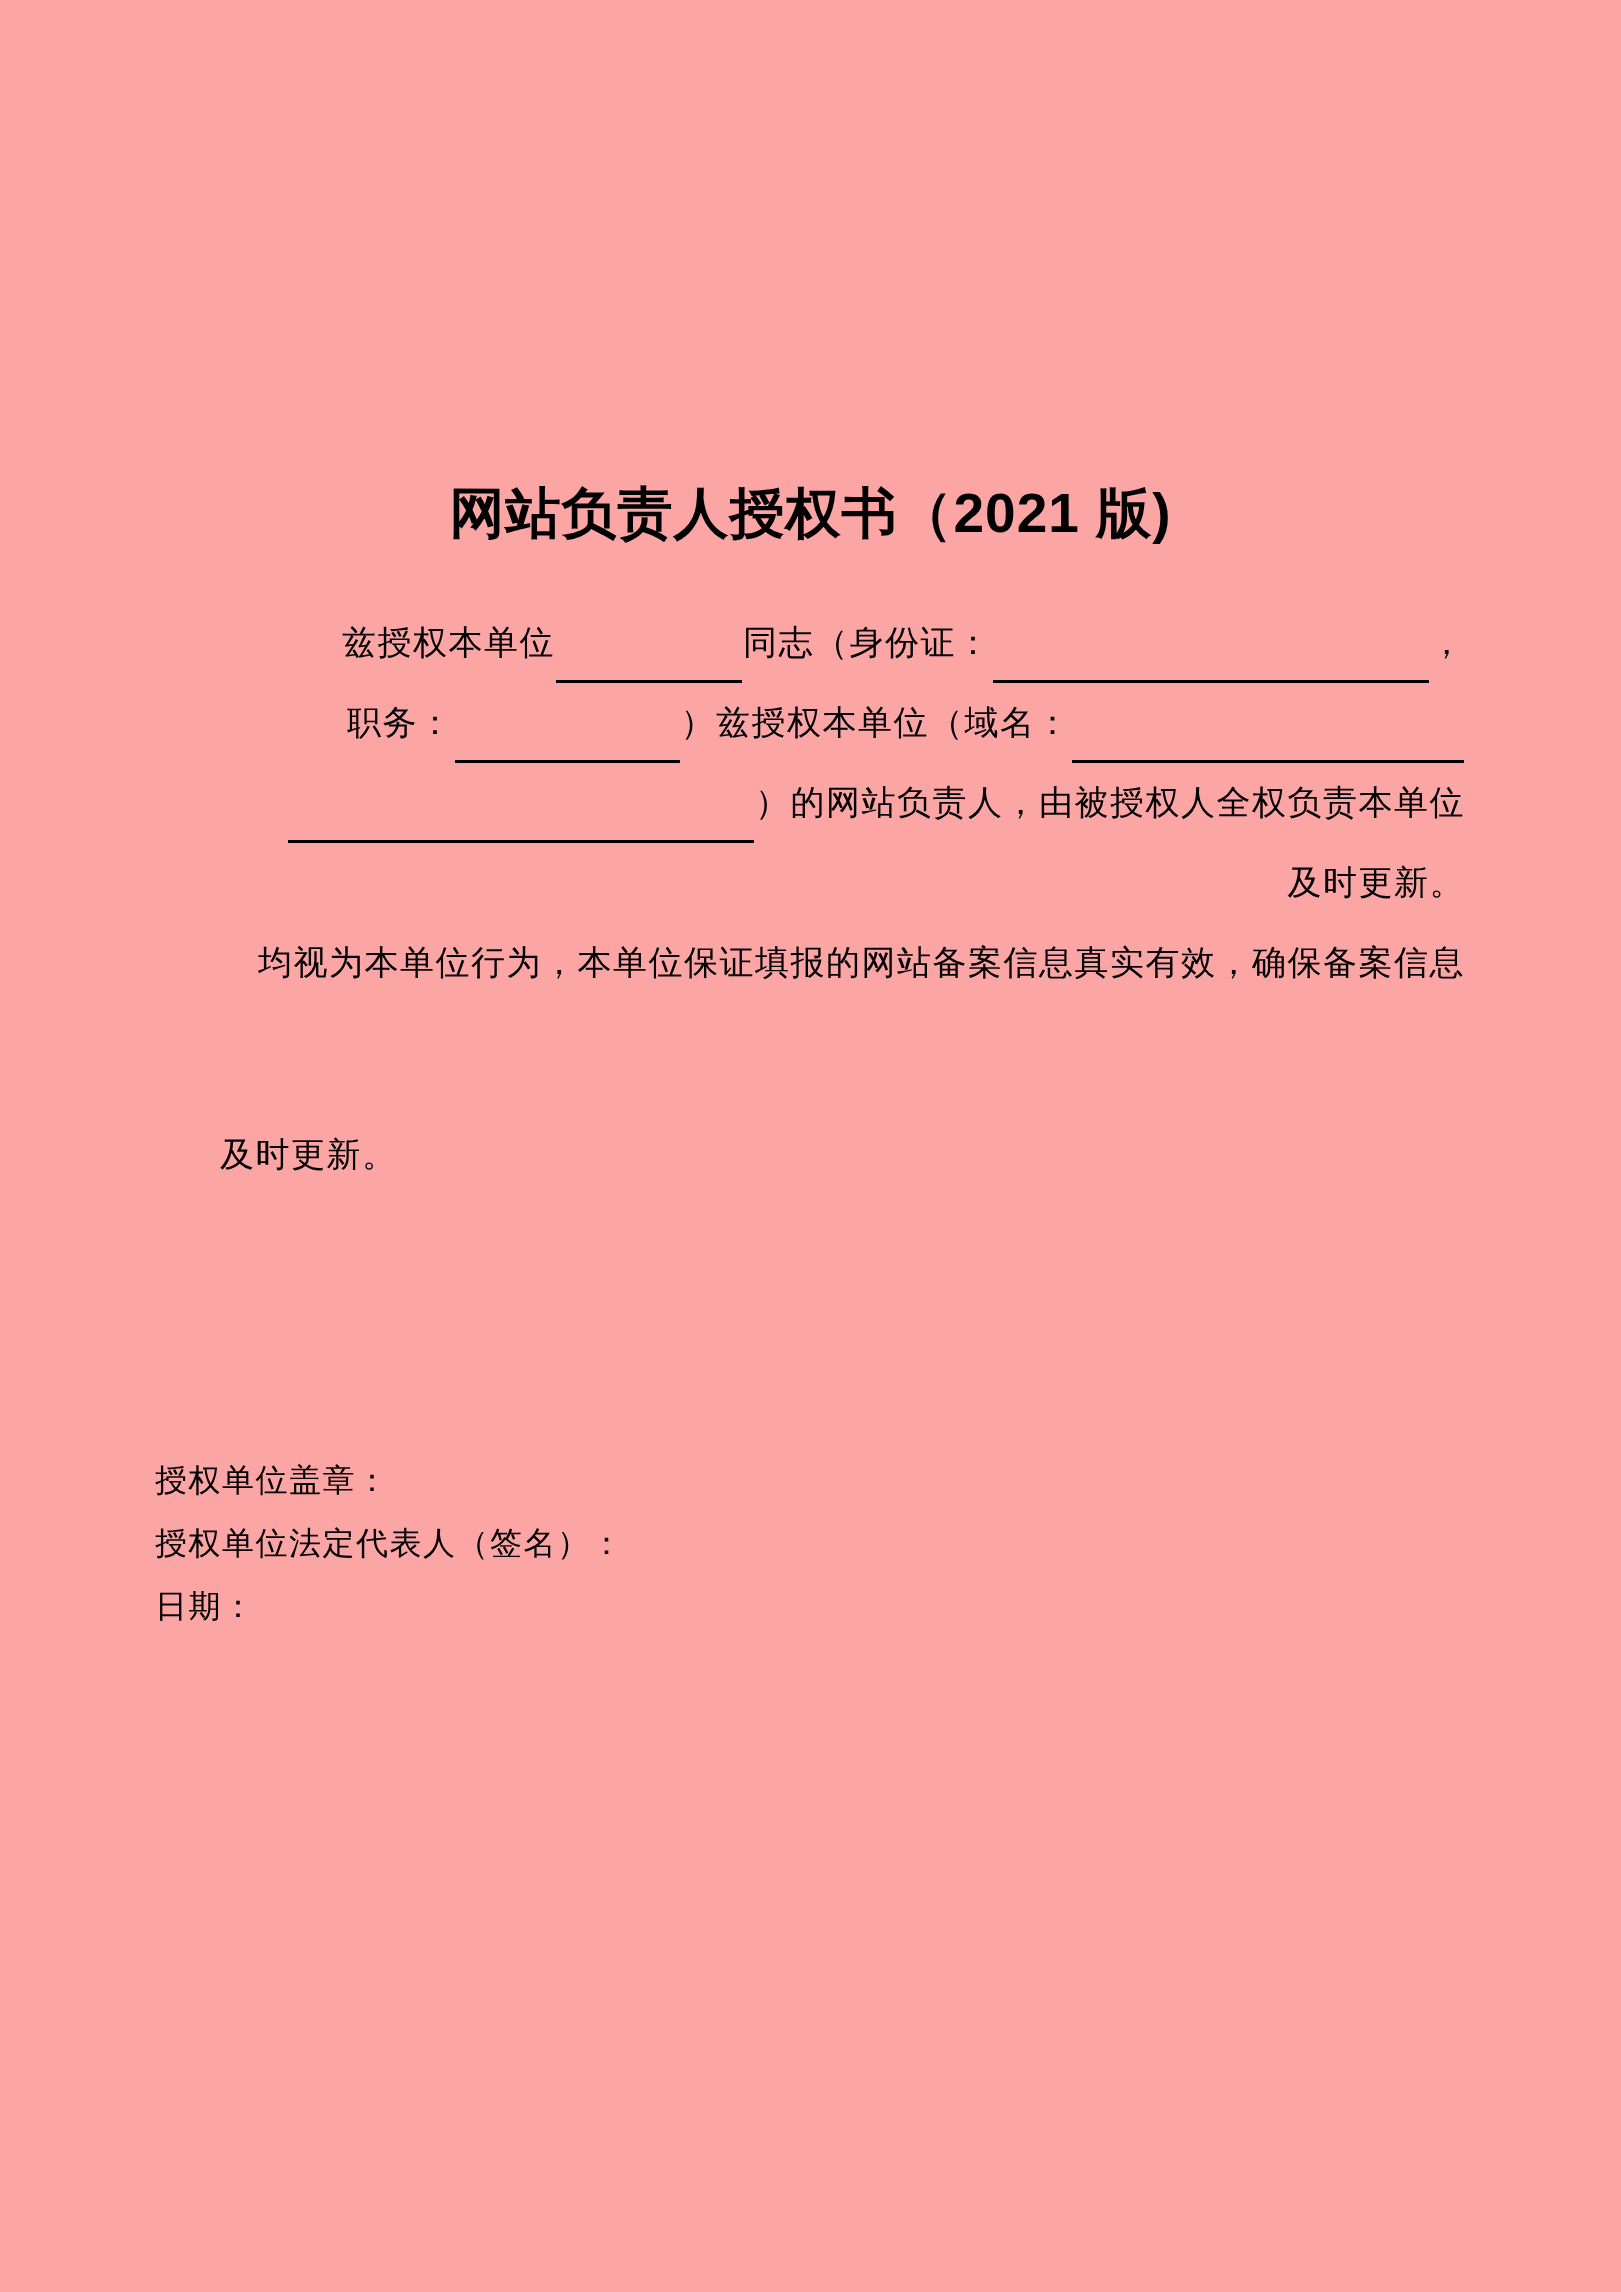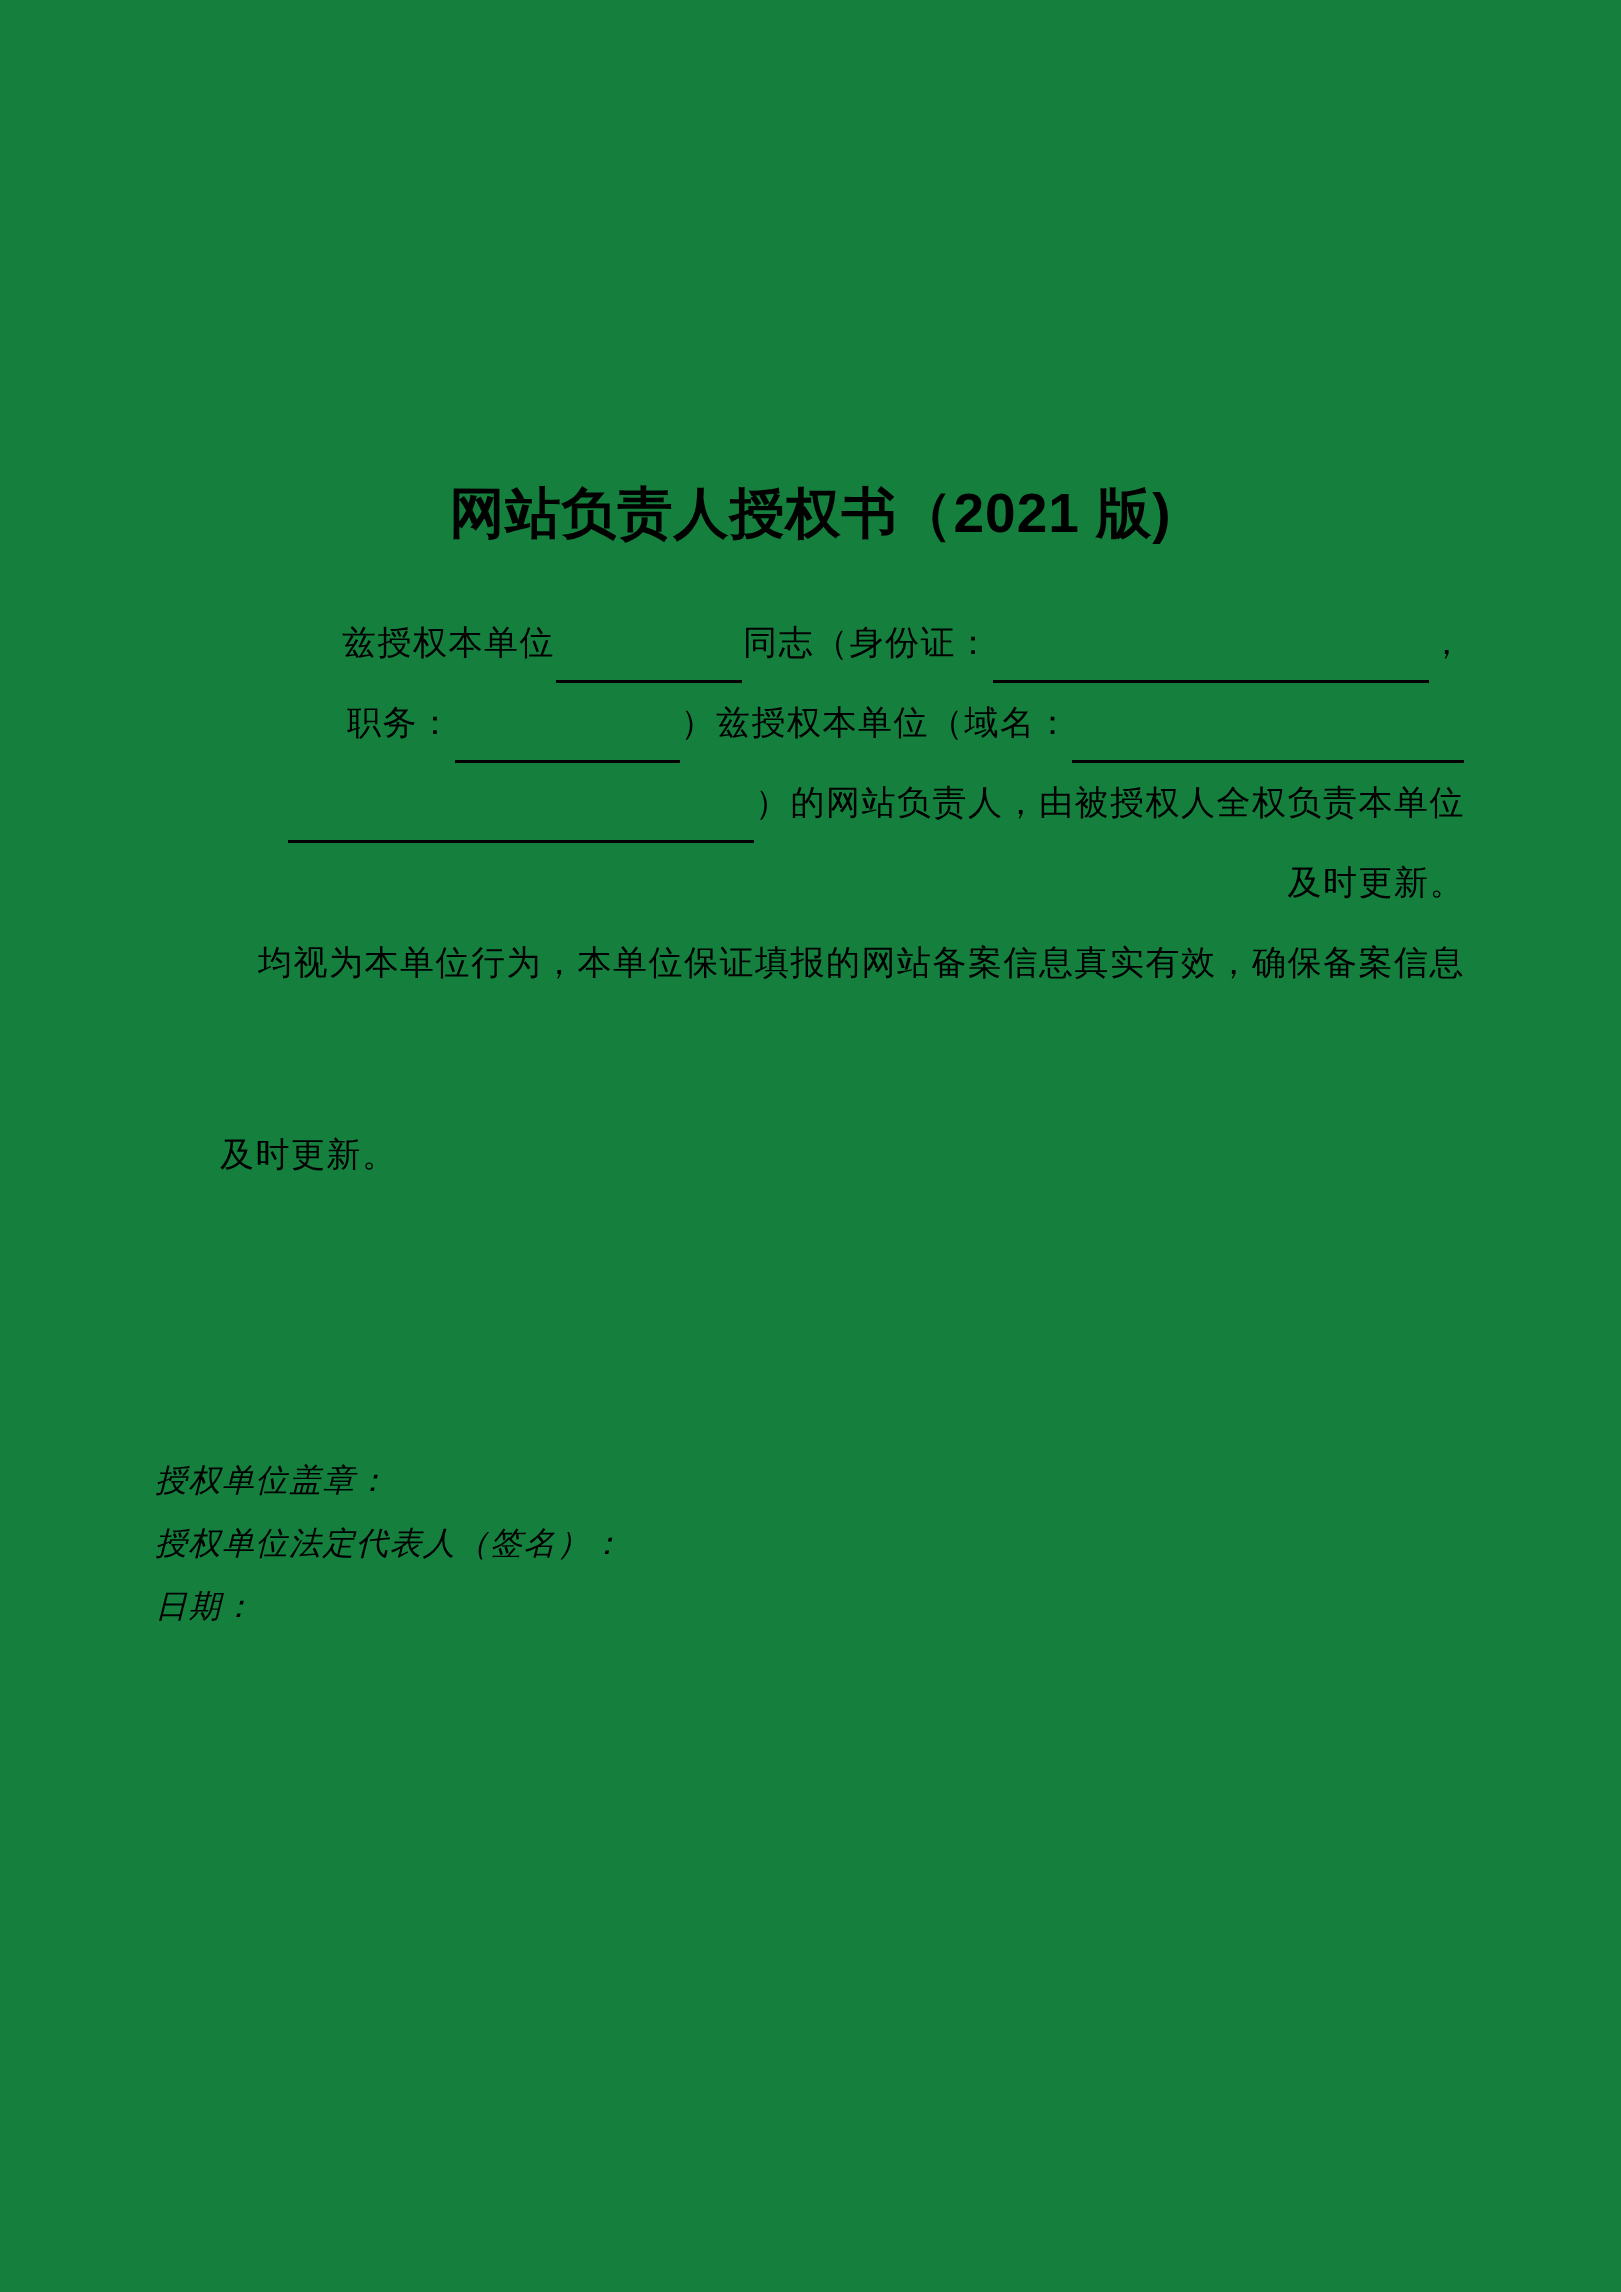--- a/index.html
+++ b/index.html
@@ -14,21 +14,21 @@
     position: relative;
     overflow: hidden;
     font-family: "Liberation Serif", "DejaVu Serif", serif;
     color: #000000;
     -webkit-font-smoothing: antialiased;
   }
 
   .page {
     position: absolute;
     inset: 0;
-    background: #15803d;
+    background: #fca5a5;
   }
 
   
   .doc-title {
     position: absolute;
     top: 441px;
     left: 0;
     width: 1621px;
     text-align: center;
     font-family: "Liberation Sans", "DejaVu Sans", sans-serif;
@@ -84,21 +84,20 @@
     padding-left: 73px;
     white-space: nowrap;
   }
 
   
   .sign-block {
     position: absolute;
     top: 1449px;
     left: 155px;
     width: 1176px;
-    font-style: italic;
   }
   .sign-line {
     font-size: 32px;
     line-height: 63px;
     height: 63px;
     letter-spacing: 1.5px;
     white-space: nowrap;
   }
 </style>
 </head>

